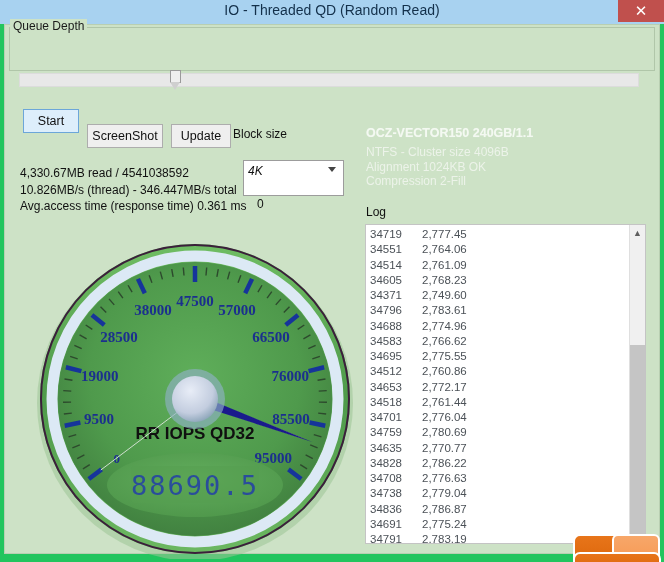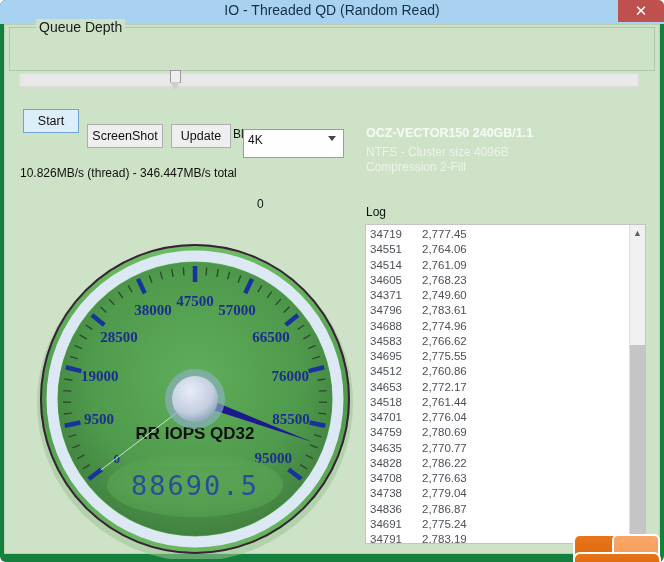--- a/index.html
+++ b/index.html
@@ -5,24 +5,23 @@
   html, body {
     margin: 0; padding: 0;
     background: #ffffff;
   }
   body {
     font-family: "Liberation Sans", sans-serif;
   }
   .window {
     position: relative;
     width: 664px; height: 562px;
-    background: #15803d;
+    background: #22c55e;
     overflow: hidden;
     box-sizing: border-box;
-    border-radius: 6px;
   }
   
   .titlebar {
     position: absolute; left: 0; top: 0;
     width: 664px; height: 24px;
     background: #a8d2f0;
   }
   .titlebar-text {
     position: absolute; left: 0; top: 2px;
     width: 664px;
@@ -52,24 +51,24 @@
   }
   .groupbox {
     position: absolute;
     left: 4px; top: 2px;
     width: 646px; height: 44px;
     border: 1px solid #b0c6a9;
     box-sizing: border-box;
   }
   .groupbox-label {
     position: absolute;
-    left: 26px; top: -9px;
+    left: 0; top: -9px;
     background: #cde2c6;
     padding: 0 3px;
-    font-size: 14px;
+    font-size: 12px;
     color: #1a1a1a;
   }
   
   .slider-track {
     position: absolute;
     left: 14px; top: 48px;
     width: 620px; height: 14px;
     background: #e8e8e8;
     border: 1px solid #dcdcdc;
     box-sizing: border-box;
@@ -110,26 +109,27 @@
   .btn.primary { background: #ddeefb; border-color: #6ca6d9; }
   #btn-start { left: 18px; top: 84px; width: 56px; }
   #btn-screenshot { left: 82px; top: 99px; width: 76px; text-align: center; }
   #btn-update { left: 166px; top: 99px; width: 60px; }
   
   .blocksize-label {
     position: absolute; left: 228px; top: 102px;
     font-size: 12px; color: #101010;
   }
   .combo {
-    position: absolute; left: 238px; top: 104px;
-    width: 101px; height: 29px;
+    position: absolute; left: 238px; top: 135px;
+    width: 101px; height: 36px;
     background: #ffffff;
     border: 1px solid #9c9c9c;
     box-sizing: border-box;
     cursor: pointer;
+    font-style: italic;
   }
   .combo-value {
     position: absolute; left: 4px; top: 3px;
     font-size: 12px; color: #101010;
   }
   .combo-arrow {
     position: absolute; right: 6px; top: 6px;
     width: 9px; height: 9px;
   }
   .combo-arrow:before {
@@ -266,27 +266,30 @@
     <div class="btn" id="btn-screenshot">ScreenShot</div>
     <div class="btn" id="btn-update">Update</div>
 
     <div class="blocksize-label">Block size</div>
     <div class="combo">
       <div class="combo-value">4K</div>
       <div class="combo-arrow"></div>
     </div>
 
     <div class="stats">
+      <div>4,330.67MB read / 4541038592</div>
       <div>10.826MB/s (thread) - 346.447MB/s total</div>
+      <div>Avg.access time (response time) 0.361 ms</div>
     </div>
     <div class="stat-extra">0</div>
 
     <div class="drive-title">OCZ-VECTOR150 240GB/1.1</div>
     <div class="drive-lines">
       <div>NTFS - Cluster size 4096B</div>
+      <div>Alignment 1024KB OK</div>
       <div>Compression 2-Fill</div>
     </div>
 
     <div class="log-label">Log</div>
     <div class="log-box">
       <div class="log-rows" id="log-rows"><div class="log-row"><span class="col1">34719</span><span>2,777.45</span></div><div class="log-row"><span class="col1">34551</span><span>2,764.06</span></div><div class="log-row"><span class="col1">34514</span><span>2,761.09</span></div><div class="log-row"><span class="col1">34605</span><span>2,768.23</span></div><div class="log-row"><span class="col1">34371</span><span>2,749.60</span></div><div class="log-row"><span class="col1">34796</span><span>2,783.61</span></div><div class="log-row"><span class="col1">34688</span><span>2,774.96</span></div><div class="log-row"><span class="col1">34583</span><span>2,766.62</span></div><div class="log-row"><span class="col1">34695</span><span>2,775.55</span></div><div class="log-row"><span class="col1">34512</span><span>2,760.86</span></div><div class="log-row"><span class="col1">34653</span><span>2,772.17</span></div><div class="log-row"><span class="col1">34518</span><span>2,761.44</span></div><div class="log-row"><span class="col1">34701</span><span>2,776.04</span></div><div class="log-row"><span class="col1">34759</span><span>2,780.69</span></div><div class="log-row"><span class="col1">34635</span><span>2,770.77</span></div><div class="log-row"><span class="col1">34828</span><span>2,786.22</span></div><div class="log-row"><span class="col1">34708</span><span>2,776.63</span></div><div class="log-row"><span class="col1">34738</span><span>2,779.04</span></div><div class="log-row"><span class="col1">34836</span><span>2,786.87</span></div><div class="log-row"><span class="col1">34691</span><span>2,775.24</span></div><div class="log-row"><span class="col1">34791</span><span>2,783.19</span></div></div>
       <div class="scrollbar">
         <div class="scroll-up">▲</div>
         <div class="scroll-thumb"></div>
       </div>

